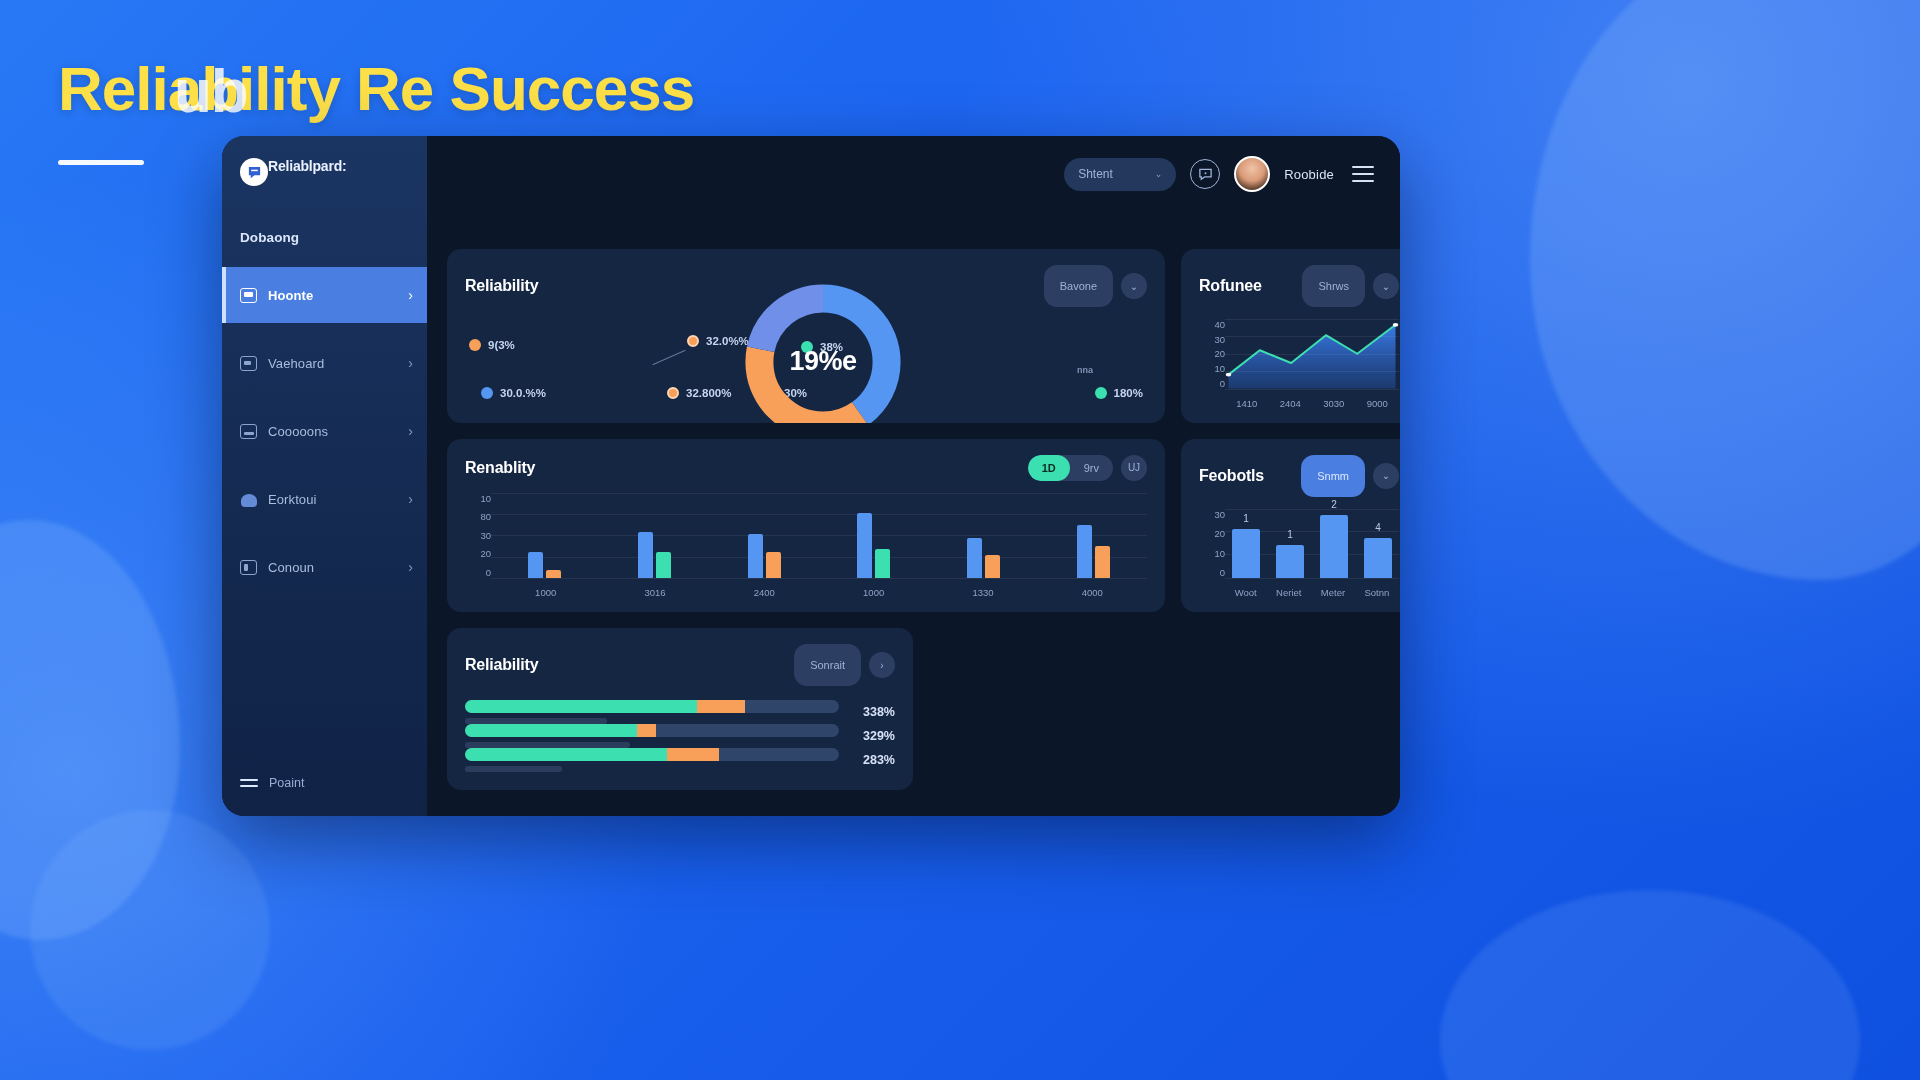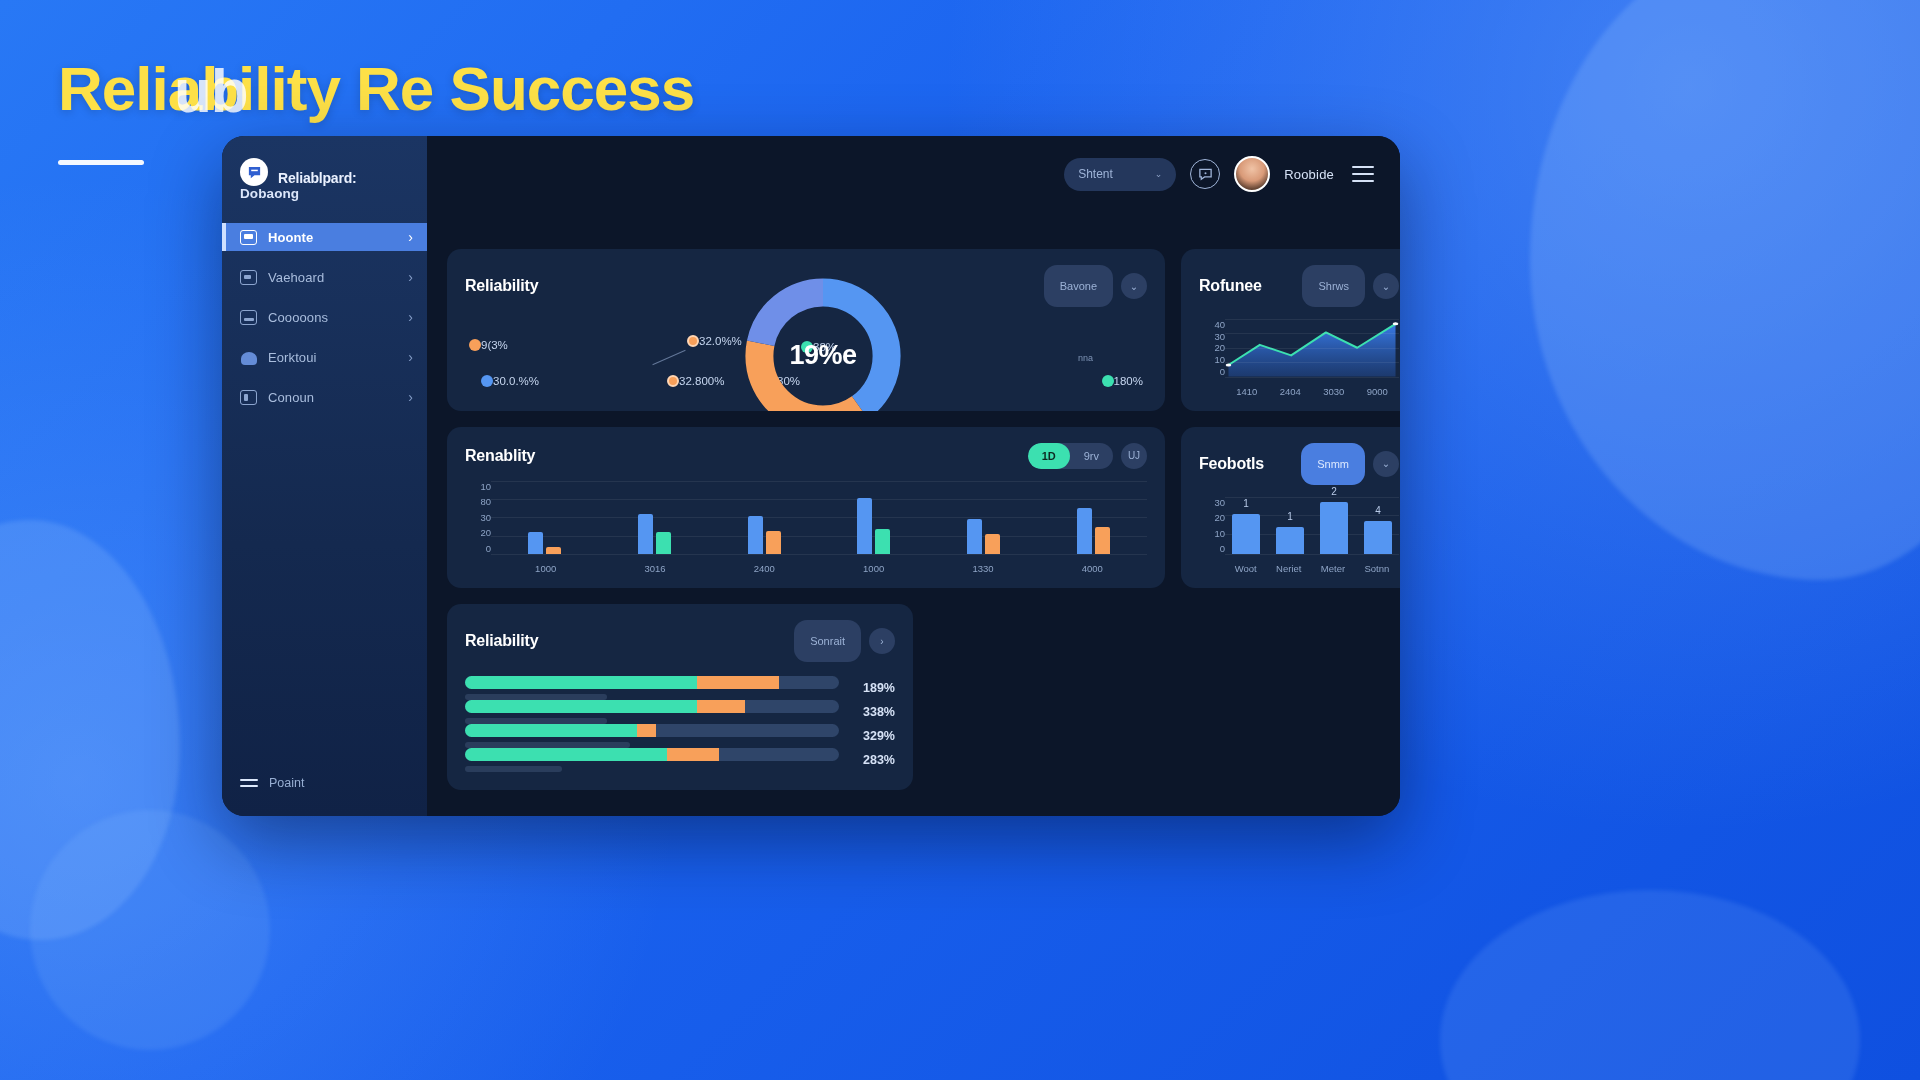--- a/index.html
+++ b/index.html
@@ -93,23 +93,23 @@
     background: linear-gradient(180deg, #18305e 0%, #13294f 55%, #122murky 100%);
     background: linear-gradient(180deg, #1b3563 0%, #13294f 60%, #112game 100%);
     background: linear-gradient(180deg, #1b3563 0%, #14294f 60%, #102246 100%);
     display: flex;
     flex-direction: column;
     padding-top: 22px;
     position: relative;
   }
   .brand {
     display: flex;
-    align-items: flex-end;
-    gap: 10px;
+    align-items: flex-start;
     padding: 0 18px;
+    margin-bottom: 44px;
   }
   .brand-logo {
     width: 28px; height: 28px;
     border-radius: 50%;
     background: #ffffff;
     display: flex; align-items: center; justify-content: center;
     flex: 0 0 28px;
   }
   .brand-logo svg { width: 15px; height: 15px; }
   .brand-name {
@@ -125,21 +125,21 @@
     color: #dbe6fb;
     font-size: 13.5px;
     font-weight: bold;
     margin-bottom: 22px;
     letter-spacing: 0.1px;
   }
   .nav-item {
     display: flex;
     align-items: center;
     gap: 11px;
-    height: 28px;
+    height: 56px;
     padding: 0 14px 0 18px;
     position: relative;
     margin-bottom: 12px;
   }
   .nav-item.active {
     background: #4a7ee0;
     width: 100%;
   }
   .nav-item.active::before {
     content: "";
@@ -357,24 +357,25 @@
     font-size: 27px;
     font-weight: bold;
     letter-spacing: -0.5px;
   }
   .legend-dot {
     width: 12px; height: 12px; border-radius: 50%;
     flex: 0 0 12px;
   }
   .legend-float {
     position: absolute;
-    display: flex; align-items: center; 
+    display: flex; align-items: center; gap: 7px;
     font-size: 11.5px;
     color: #c6d6ef;
     white-space: nowrap;
+    font-weight: bold;
   }
   .leader {
     position: absolute;
     height: 1px;
     background: #7e93b5;
     opacity: 0.75;
   }
 
   
   .chart-body { flex: 1; position: relative; min-height: 0; display: flex; }
@@ -774,30 +775,20 @@
       <div class="card">
         <div class="card-head">
           <div class="card-title">Reliability</div>
           <div class="card-actions">
             <div class="chip">Sonrait</div>
             <div class="round-btn">›</div>
           </div>
         </div>
         <div class="prog-list">
 
-          <div class="prog-row">
-            <div class="prog-cell">
-              <div class="prog-track">
-                <div class="prog-a" style="width:62%"></div>
-                <div class="prog-b" style="width:22%"></div>
-              </div>
-              <div class="prog-sub" style="width:38%"></div>
-            </div>
-            <div class="prog-val">189%</div>
-          </div>
 
           <div class="prog-row">
             <div class="prog-cell">
               <div class="prog-track">
                 <div class="prog-a" style="width:62%"></div>
                 <div class="prog-b" style="width:13%"></div>
               </div>
               <div class="prog-sub" style="width:38%"></div>
             </div>
             <div class="prog-val">338%</div>

